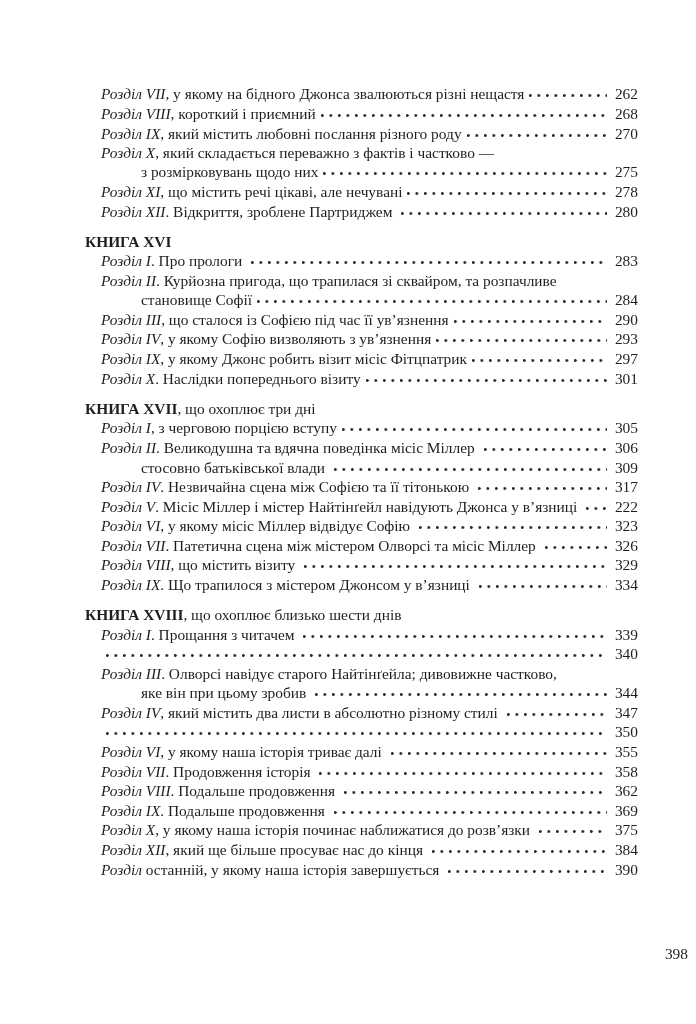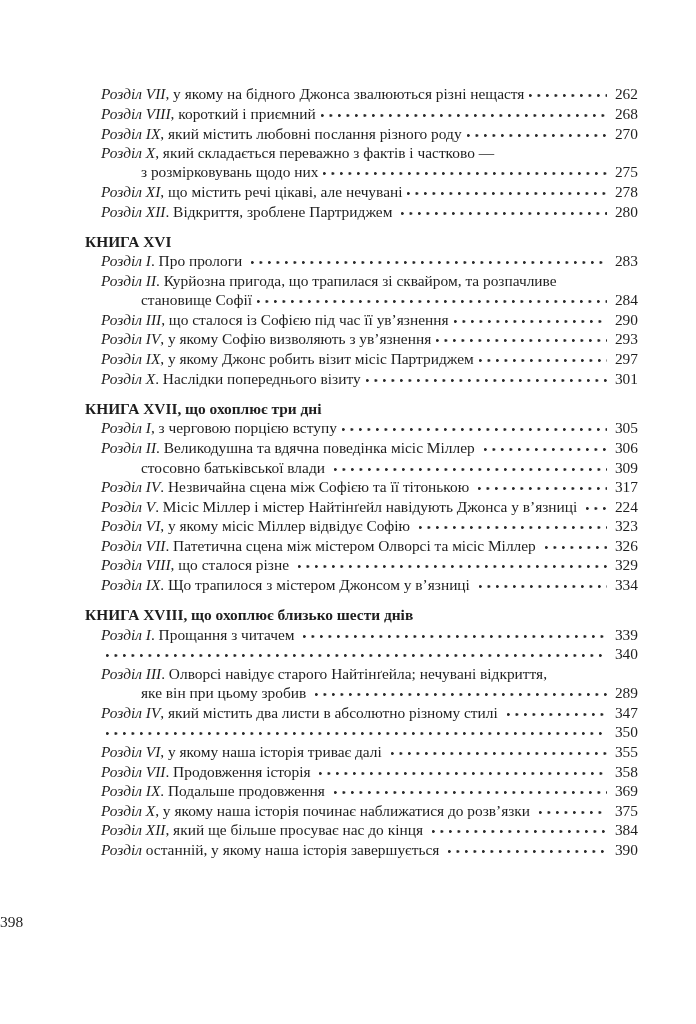--- a/index.html
+++ b/index.html
@@ -22,21 +22,21 @@
     top: 84px;
     left: 85px;
     width: 553px;
   }
   .toc-section { margin-top: 11px; }
   .toc-section:first-child { margin-top: 0; }
   .book-heading {
     font-weight: bold;
   }
   .book-suffix {
-    font-weight: bold;
+    font-weight: normal;
     margin-top: 11px;
   }
   .entry { margin-left: 16px; }
   .line {
     display: flex;
     align-items: baseline;
   }
   .line.cont { padding-left: 40px; }
   .title, .chap, .rest, .pagenum { white-space: pre; }
   .title { flex: 0 0 auto; }
@@ -59,24 +59,24 @@
     background-size: 8.5px 3px;
     background-repeat: repeat-x;
   }
   .pagenum {
     flex: 0 0 auto;
     text-align: right;
     min-width: 26px;
   }
   .folio {
     position: absolute;
-    top: 912px;
+    top: 944px;
     left: 0;
     width: 688px;
-    text-align: left;
+    text-align: right;
   }
 </style>
 </head>
 <body>
 
 <main class="toc">
     <section class="toc-section">
       <div class="entry">
         <div class="line">
           <span class="title"><span class="chap">Розділ VII</span><span class="rest">, у якому на бідного Джонса звалюються різні нещастя</span></span>
@@ -151,21 +151,21 @@
       </div>
       <div class="entry">
         <div class="line">
           <span class="title"><span class="chap">Розділ IV</span><span class="rest">, у якому Софію визволяють з ув’язнення</span></span>
           <span class="leader"></span>
           <span class="pagenum">293</span>
         </div>
       </div>
       <div class="entry">
         <div class="line">
-          <span class="title"><span class="chap">Розділ IX</span><span class="rest">, у якому Джонс робить візит місіс Партриджем</span></span>
+          <span class="title"><span class="chap">Розділ IX</span><span class="rest">, у якому Джонс робить візит місіс Фітцпатрик</span></span>
           <span class="leader"></span>
           <span class="pagenum">297</span>
         </div>
       </div>
       <div class="entry">
         <div class="line">
           <span class="title"><span class="chap">Розділ X</span><span class="rest">. Наслідки попереднього візиту</span></span>
           <span class="leader"></span>
           <span class="pagenum">301</span>
         </div>
@@ -198,40 +198,40 @@
         <div class="line">
           <span class="title"><span class="chap">Розділ IV</span><span class="rest">. Незвичайна сцена між Софією та її тітонькою </span></span>
           <span class="leader"></span>
           <span class="pagenum">317</span>
         </div>
       </div>
       <div class="entry">
         <div class="line">
           <span class="title"><span class="chap">Розділ V</span><span class="rest">. Місіс Міллер і містер Найтінґейл навідують Джонса у в’язниці </span></span>
           <span class="leader"></span>
-          <span class="pagenum">224</span>
+          <span class="pagenum">222</span>
         </div>
       </div>
       <div class="entry">
         <div class="line">
           <span class="title"><span class="chap">Розділ VI</span><span class="rest">, у якому місіс Міллер відвідує Софію </span></span>
           <span class="leader"></span>
           <span class="pagenum">323</span>
         </div>
       </div>
       <div class="entry">
         <div class="line">
           <span class="title"><span class="chap">Розділ VII</span><span class="rest">. Патетична сцена між містером Олворсі та місіс Міллер </span></span>
           <span class="leader"></span>
           <span class="pagenum">326</span>
         </div>
       </div>
       <div class="entry">
         <div class="line">
-          <span class="title"><span class="chap">Розділ VIII</span><span class="rest">, що сталося різне </span></span>
+          <span class="title"><span class="chap">Розділ VIII</span><span class="rest">, що містить візиту </span></span>
           <span class="leader"></span>
           <span class="pagenum">329</span>
         </div>
       </div>
       <div class="entry">
         <div class="line">
           <span class="title"><span class="chap">Розділ IX</span><span class="rest">. Що трапилося з містером Джонсом у в’язниці </span></span>
           <span class="leader"></span>
           <span class="pagenum">334</span>
         </div>
@@ -247,26 +247,26 @@
         </div>
       </div>
       <div class="entry">
         <div class="line">
           <span class="leader"></span>
           <span class="pagenum">340</span>
         </div>
       </div>
       <div class="entry">
         <div class="line">
-          <span class="title"><span class="chap">Розділ III</span><span class="rest">. Олворсі навідує старого Найтінґейла; нечувані відкриття,</span></span>
+          <span class="title"><span class="chap">Розділ III</span><span class="rest">. Олворсі навідує старого Найтінґейла; дивовижне частково,</span></span>
         </div>
         <div class="line cont">
           <span class="title">яке він при цьому зробив </span>
           <span class="leader"></span>
-          <span class="pagenum">289</span>
+          <span class="pagenum">344</span>
         </div>
       </div>
       <div class="entry">
         <div class="line">
           <span class="title"><span class="chap">Розділ IV</span><span class="rest">, який містить два листи в абсолютно різному стилі </span></span>
           <span class="leader"></span>
           <span class="pagenum">347</span>
         </div>
       </div>
       <div class="entry">
@@ -280,20 +280,27 @@
           <span class="title"><span class="chap">Розділ VI</span><span class="rest">, у якому наша історія триває далі </span></span>
           <span class="leader"></span>
           <span class="pagenum">355</span>
         </div>
       </div>
       <div class="entry">
         <div class="line">
           <span class="title"><span class="chap">Розділ VII</span><span class="rest">. Продовження історія </span></span>
           <span class="leader"></span>
           <span class="pagenum">358</span>
+        </div>
+      </div>
+      <div class="entry">
+        <div class="line">
+          <span class="title"><span class="chap">Розділ VIII</span><span class="rest">. Подальше продовження </span></span>
+          <span class="leader"></span>
+          <span class="pagenum">362</span>
         </div>
       </div>
       <div class="entry">
         <div class="line">
           <span class="title"><span class="chap">Розділ IX</span><span class="rest">. Подальше продовження </span></span>
           <span class="leader"></span>
           <span class="pagenum">369</span>
         </div>
       </div>
       <div class="entry">

